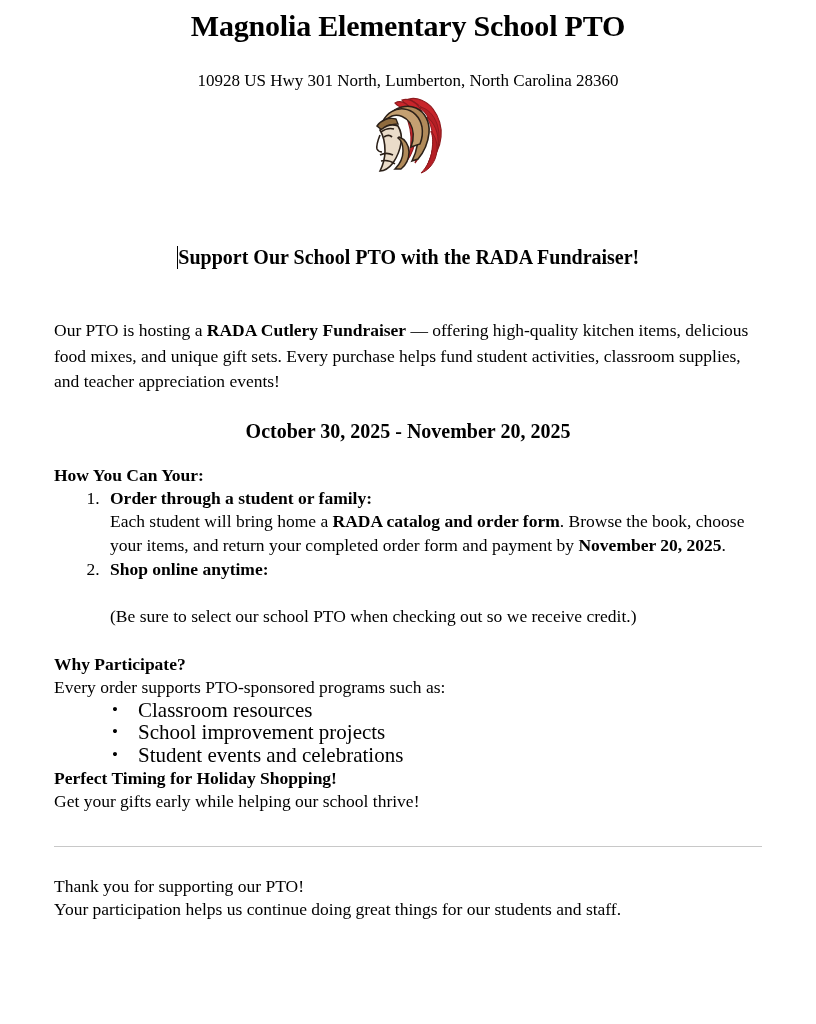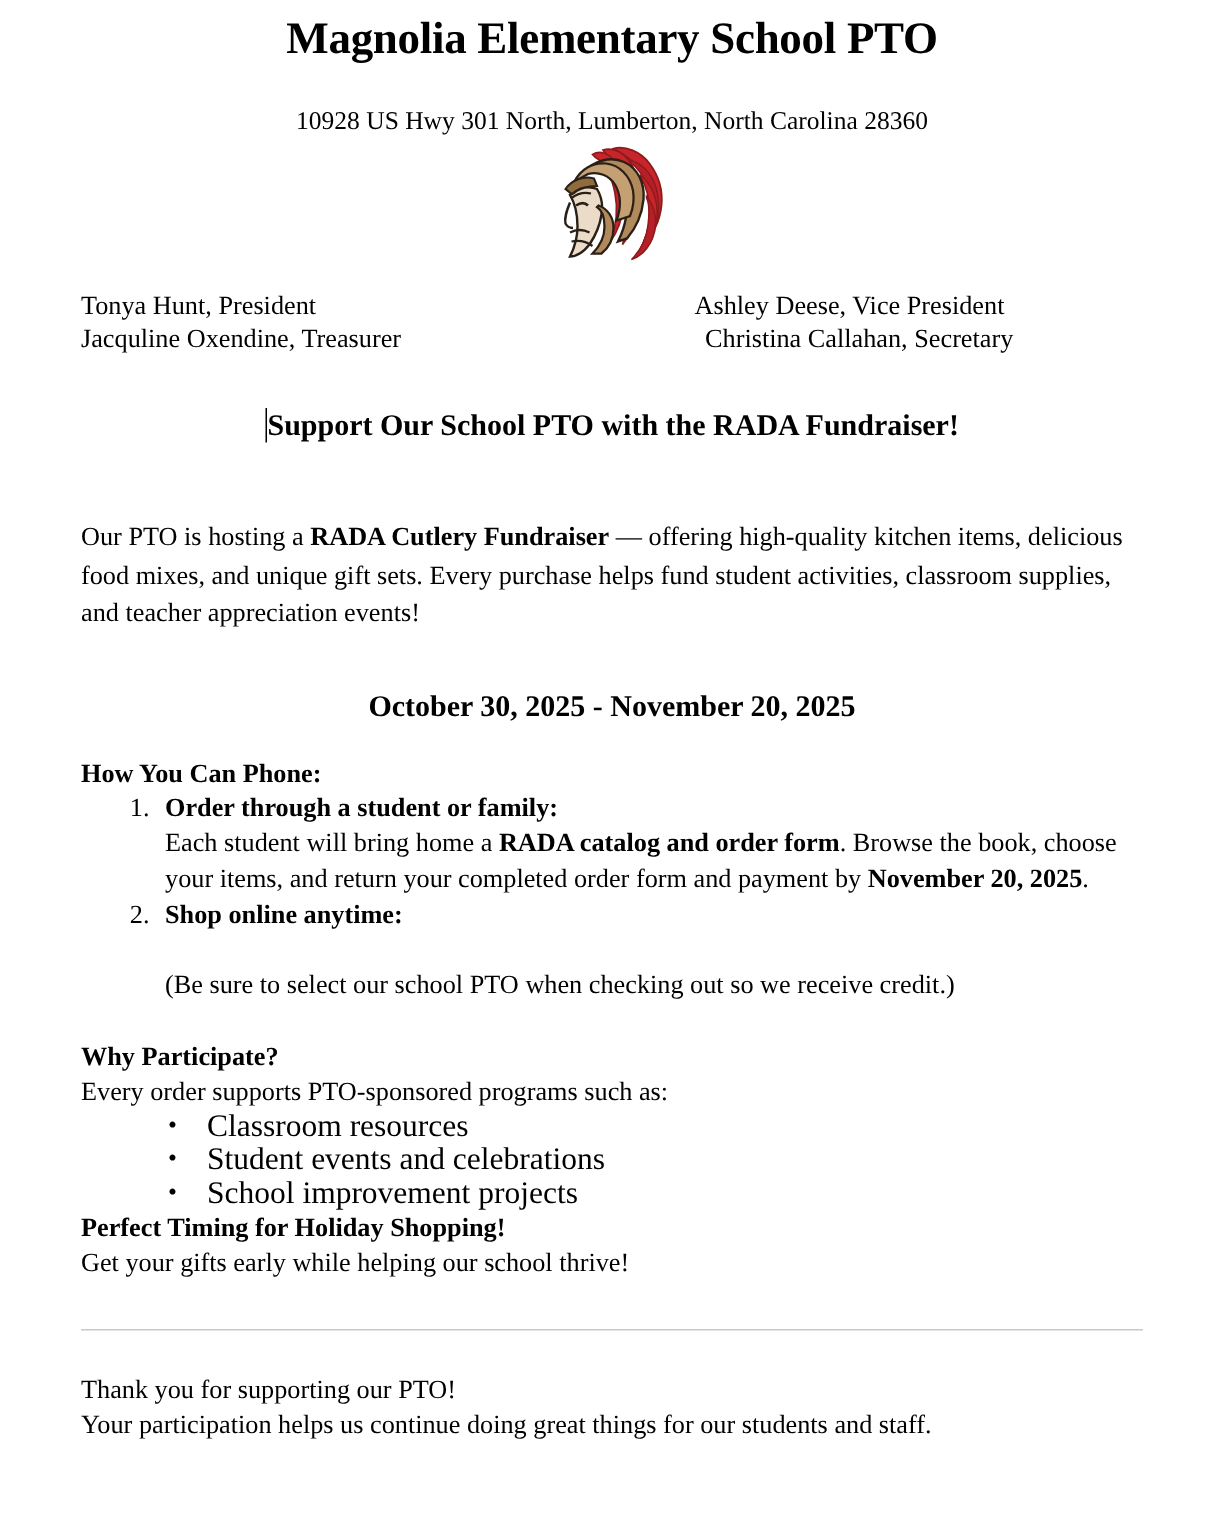--- a/index.html
+++ b/index.html
@@ -84,21 +84,21 @@
     padding-left: 62px;
   }
 
   
   .headline {
     position: relative;
     text-align: center;
     font-weight: bold;
     font-size: 20px;
     line-height: 26px;
-    margin-top: 35px;
+    margin-top: 67px;
   }
   .caret {
     display: inline-block;
     width: 1.6px;
     height: 23px;
     background: #000;
     vertical-align: -5px;
     margin-right: 0px;
   }
 
@@ -109,21 +109,21 @@
     line-height: 25.5px;
     text-align: left;
   }
   .intro b { font-weight: bold; }
 
   .dates {
     text-align: center;
     font-weight: bold;
     font-size: 20px;
     line-height: 24px;
-    margin-top: 37px;
+    margin-top: 24px;
   }
 
   
   .sec-head {
     font-weight: bold;
     font-size: 17.5px;
     line-height: 24px;
     margin-top: 20px;
   }
   ol.help-list {
@@ -246,58 +246,48 @@
       <path d="M15 40 C13 45 11 50 12 54 C13 56 15 57 17 57" fill="none" stroke="#2B2018" stroke-width="1.6"></path>
 
       <path d="M15 60 C19 58 24 58 28 60" fill="none" stroke="#2B2018" stroke-width="1.6"></path>
 
       <path d="M16 66 C21 65 26 66 30 69" fill="none" stroke="#2B2018" stroke-width="1.5"></path>
 
       <path d="M34 42 C40 44 44 50 44 57 C44 64 41 70 36 74 L30 74 C35 69 38 63 38 56 C38 50 36 45 33 43 Z" fill="#B08A5A" stroke="#2B2018" stroke-width="1.5"></path>
     </svg>
   </div>
 
-  <div class="officers">
-    <div class="officer-row first">
-      <div class="officer-left">Tonya Hunt, President</div>
-      <div class="officer-right">Ashley Deese, Vice President</div>
-    </div>
-    <div class="officer-row second">
-      <div class="officer-left">Jacquline Oxendine, Treasurer</div>
-      <div class="officer-right">Christina Callahan, Secretary</div>
-    </div>
-  </div>
 
   <div class="headline">
     <span class="caret"></span><span>Support Our School PTO with the RADA Fundraiser!</span>
   </div>
 
   <p class="intro"><span>Our PTO is hosting a </span><b>RADA Cutlery Fundraiser</b><span> — offering high-quality kitchen items, delicious food mixes, and unique gift sets. Every purchase helps fund student activities, classroom supplies, and teacher appreciation events!</span></p>
 
   <div class="dates">October 30, 2025 - November 20, 2025</div>
 
-  <div class="sec-head">How You Can Phone:</div>
+  <div class="sec-head">How You Can Your:</div>
   <ol class="help-list">
     <li>
       <span class="li-title">Order through a student or family:</span><br>
       <span class="li-body"><span>Each student will bring home a </span><b>RADA catalog and order form</b><span>. Browse the book, choose your items, and return your completed order form and payment by </span><b>November 20, 2025</b><span>.</span></span>
     </li>
     <li>
       <span class="li-title">Shop online anytime:</span><br>
       <br>
       <span class="li-body">(Be sure to select our school PTO when checking out so we receive credit.)</span>
     </li>
   </ol>
 
   <div class="why-head">Why Participate?</div>
   <div class="why-sub">Every order supports PTO-sponsored programs such as:</div>
   <ul class="why-list">
     <li>Classroom resources</li>
+    <li>School improvement projects</li>
     <li>Student events and celebrations</li>
-    <li>School improvement projects</li>
   </ul>
 
   <div class="timing-head">Perfect Timing for Holiday Shopping!</div>
   <div class="timing-body">Get your gifts early while helping our school thrive!</div>
 
   <hr class="divider">
 
   <div class="thanks-head">Thank you for supporting our PTO!</div>
   <div class="thanks-body">Your participation helps us continue doing great things for our students and staff.</div>
 

